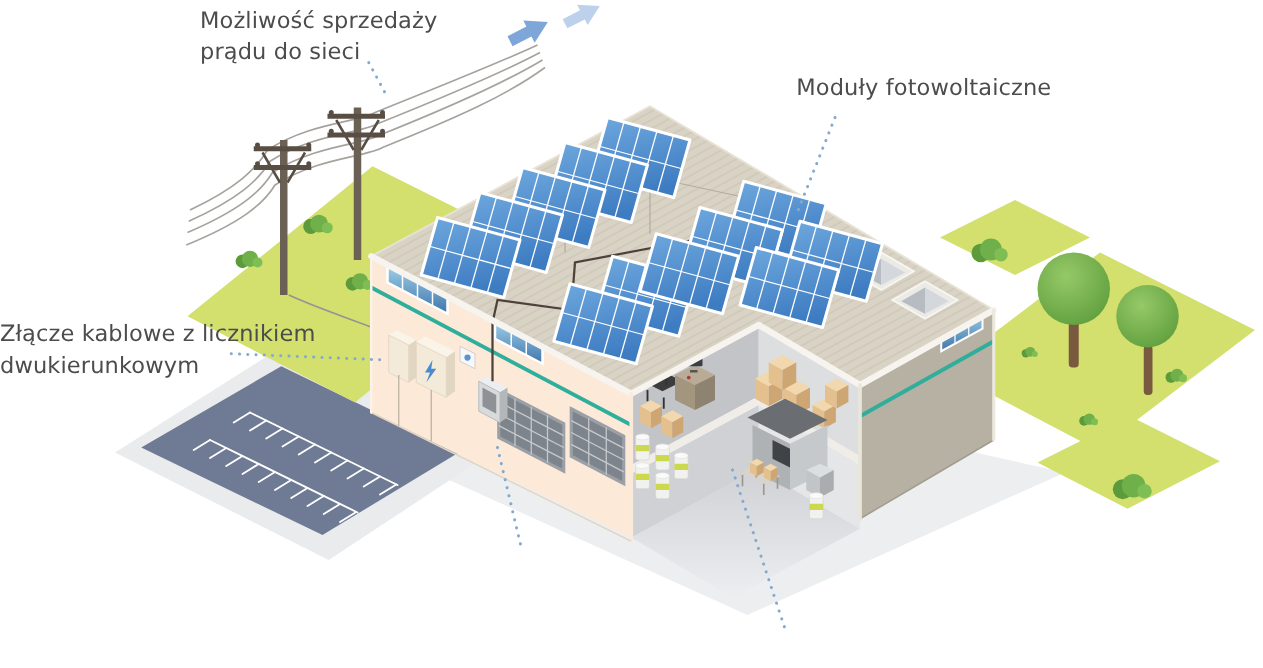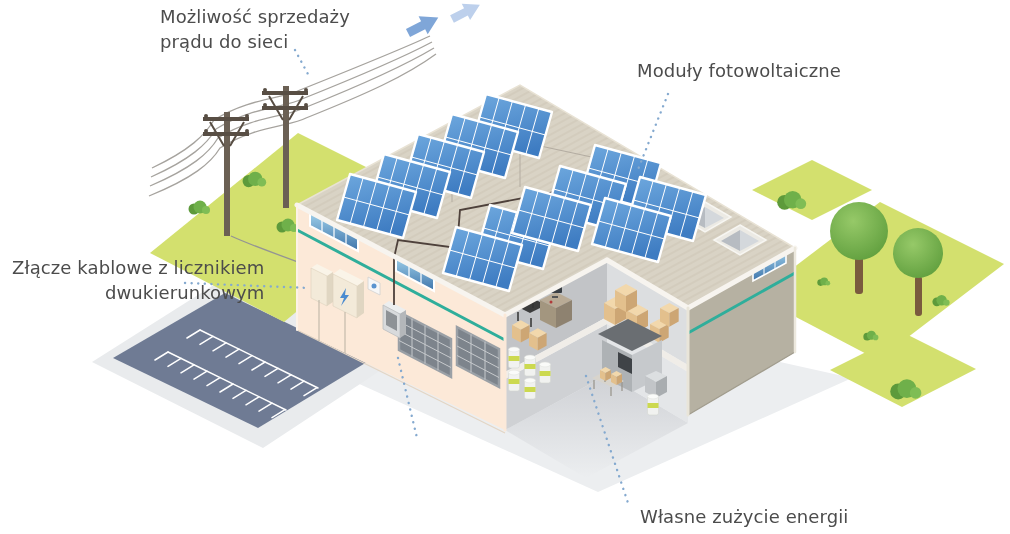--- a/index.html
+++ b/index.html
@@ -324,19 +324,18 @@
     <path d="M398,358 L417,438"></path>
     <path d="M586,376 L628,503"></path>
   </g>
 </svg>
 
 <div class="diagram-label" style="left:160px;top:4px;">Możliwość sprzedaży
 prądu do sieci</div>
 
 <div class="diagram-label" style="left:637px;top:58px;">Moduły fotowoltaiczne</div>
 
-<div class="diagram-label" style="left:12px;top:255px;text-align:right;">Złącze kablowe z licznikiem
+<div class="diagram-label" style="left:0;top:255px;">Złącze kablowe z licznikiem
 dwukierunkowym</div>
 
 
-<div class="diagram-label" style="left:640px;top:504px;">Własne zużycie energii</div>
 
 </div>
 
 </body></html>

